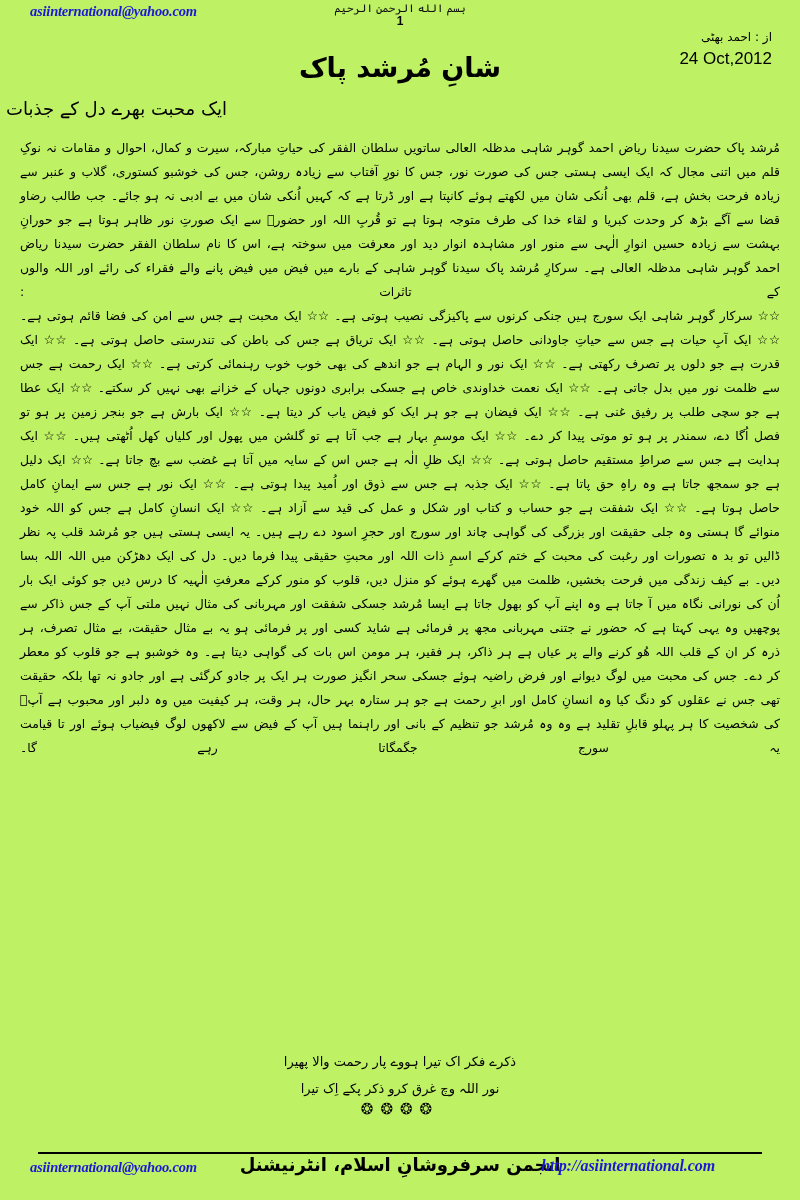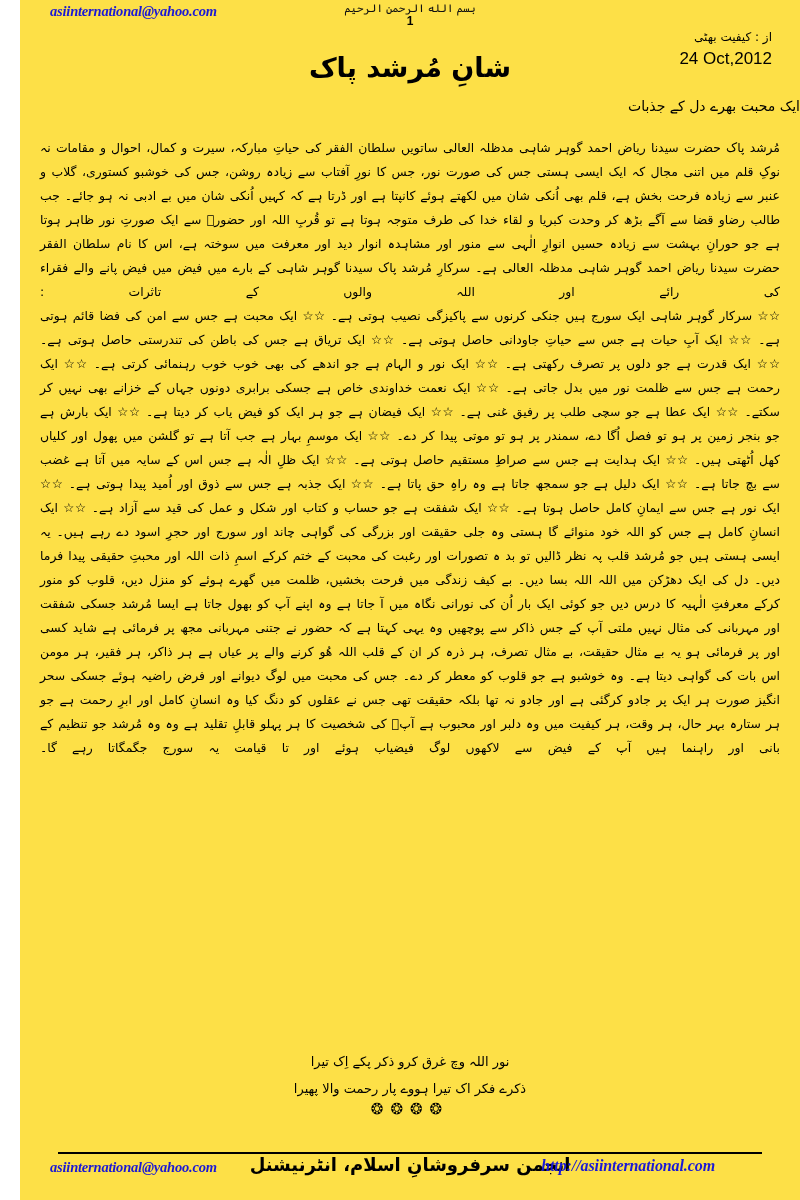--- a/index.html
+++ b/index.html
@@ -14,22 +14,21 @@
     position: relative;
     overflow: hidden;
     font-family: "Liberation Serif", "DejaVu Serif", serif;
     color: #000000;
   }
 
   
   .page {
     position: absolute;
     inset: 0;
-    background: #fde047;
-    margin-left: 20px;
+    background: #bef264;
   }
 
   
   .hdr {
     position: absolute;
     top: 0; left: 0; right: 0;
     height: 132px;
   }
   .hdr-email {
     position: absolute;
@@ -90,25 +89,25 @@
     top: 52px;
     text-align: center;
     font-family: "DejaVu Sans", sans-serif;
     font-weight: bold;
     font-size: 27px;
     line-height: 1.15;
     color: #000;
   }
   .hdr-subtitle {
     position: absolute;
-    left: 0; right: 0;
+    left: 6px; right: 0;
     top: 98px;
-    text-align: right;
-    font-family: "DejaVu Sans", sans-serif;
-    font-size: 14px;
+    text-align: left;
+    font-family: "DejaVu Sans", sans-serif;
+    font-size: 18px;
     color: #000;
   }
 
   
   .body-wrap {
     position: absolute;
     top: 136px;
     left: 20px;
     right: 20px;
     height: 900px;
@@ -221,37 +220,37 @@
 
 <div class="page">
 
   <div class="hdr">
     <div class="hdr-email">asiinternational@yahoo.com</div>
 
     <div class="hdr-bismillah">بسم الله الرحمن الرحيم</div>
 
     <div class="hdr-pageno">1</div>
 
-    <div class="hdr-author">از : کیفیت بھٹی</div>
+    <div class="hdr-author">از : احمد بھٹی</div>
 
     <div class="hdr-date">24 Oct,2012</div>
 
     <div class="hdr-title">شانِ مُرشد پاک</div>
 
     <div class="hdr-subtitle">ایک محبت بھرے دل کے جذبات</div>
   </div>
 
   <div class="body-wrap">
     <p class="para tight">مُرشد پاک حضرت سیدنا ریاض احمد گوہر شاہی مدظلہ العالی ساتویں سلطان الفقر کی حیاتِ مبارکہ، سیرت و کمال، احوال و مقامات نہ نوکِ قلم میں اتنی مجال کہ ایک ایسی ہستی جس کی صورت نور، جس کا نورِ آفتاب سے زیادہ روشن، جس کی خوشبو کستوری، گلاب و عنبر سے زیادہ فرحت بخش ہے، قلم بھی اُنکی شان میں لکھتے ہوئے کانپتا ہے اور ڈرتا ہے کہ کہیں اُنکی شان میں بے ادبی نہ ہو جائے۔ جب طالب رضاو قضا سے آگے بڑھ کر وحدت کبریا و لقاء خدا کی طرف متوجہ ہوتا ہے تو قُربِ اللہ اور حضورؐ سے ایک صورتِ نور ظاہر ہوتا ہے جو حورانِ بہشت سے زیادہ حسیں انوارِ الٰہی سے منور اور مشاہدہ انوار دید اور معرفت میں سوختہ ہے، اس کا نام سلطان الفقر حضرت سیدنا ریاض احمد گوہر شاہی مدظلہ العالی ہے۔ سرکارِ مُرشد پاک سیدنا گوہر شاہی کے بارے میں فیض میں فیض پانے والے فقراء کی رائے اور اللہ والوں کے تاثرات :</p>
     <p class="para tight para-last">☆☆  سرکار گوہر شاہی ایک سورج ہیں جنکی کرنوں سے پاکیزگی نصیب ہوتی ہے۔ ☆☆  ایک محبت ہے جس سے امن کی فضا قائم ہوتی ہے۔ ☆☆  ایک آبِ حیات ہے جس سے حیاتِ جاودانی حاصل ہوتی ہے۔ ☆☆  ایک تریاق ہے جس کی باطن کی تندرستی حاصل ہوتی ہے۔ ☆☆  ایک قدرت ہے جو دلوں پر تصرف رکھتی ہے۔ ☆☆  ایک نور و الہام ہے جو اندھے کی بھی خوب خوب رہنمائی کرتی ہے۔ ☆☆  ایک رحمت ہے جس سے ظلمت نور میں بدل جاتی ہے۔ ☆☆  ایک نعمت خداوندی خاص ہے جسکی برابری دونوں جہاں کے خزانے بھی نہیں کر سکتے۔ ☆☆  ایک عطا ہے جو سچی طلب پر رفیق غنی ہے۔ ☆☆  ایک فیضان ہے جو ہر ایک کو فیض یاب کر دیتا ہے۔ ☆☆  ایک بارش ہے جو بنجر زمین پر ہو تو فصل اُگا دے، سمندر پر ہو تو موتی پیدا کر دے۔ ☆☆  ایک موسمِ بہار ہے جب آتا ہے تو گلشن میں پھول اور کلیاں کھل اُٹھتی ہیں۔ ☆☆  ایک ہدایت ہے جس سے صراطِ مستقیم حاصل ہوتی ہے۔ ☆☆  ایک ظلِ الٰہ ہے جس اس کے سایہ میں آتا ہے غضب سے بچ جاتا ہے۔ ☆☆  ایک دلیل ہے جو سمجھ جاتا ہے وہ راہِ حق پاتا ہے۔ ☆☆  ایک جذبہ ہے جس سے ذوق اور اُمید پیدا ہوتی ہے۔ ☆☆  ایک نور ہے جس سے ایمانِ کامل حاصل ہوتا ہے۔ ☆☆  ایک شفقت ہے جو حساب و کتاب اور شکل و عمل کی قید سے آزاد ہے۔ ☆☆  ایک انسانِ کامل ہے جس کو اللہ خود منوائے گا ہستی وہ جلی حقیقت اور بزرگی کی گواہی چاند اور سورج اور حجرِ اسود دے رہے ہیں۔ یہ ایسی ہستی ہیں جو مُرشد قلب پہ نظر ڈالیں تو بد ہ تصورات اور رغبت کی محبت کے ختم کرکے اسمِ ذات اللہ اور محبتِ حقیقی پیدا فرما دیں۔ دل کی ایک دھڑکن میں اللہ اللہ بسا دیں۔ بے کیف زندگی میں فرحت بخشیں، ظلمت میں گھرے ہوئے کو منزل دیں، قلوب کو منور کرکے معرفتِ الٰہیہ کا درس دیں جو کوئی ایک بار اُن کی نورانی نگاہ میں آ جاتا ہے وہ اپنے آپ کو بھول جاتا ہے ایسا مُرشد جسکی شفقت اور مہربانی کی مثال نہیں ملتی آپ کے جس ذاکر سے پوچھیں وہ یہی کہتا ہے کہ حضور نے جتنی مہربانی مجھ پر فرمائی ہے شاید کسی اور پر فرمائی ہو یہ بے مثال حقیقت، بے مثال تصرف، ہر ذرہ کر ان کے قلب اللہ ھُو کرنے والے پر عیاں ہے ہر ذاکر، ہر فقیر، ہر مومن اس بات کی گواہی دیتا ہے۔ وہ خوشبو ہے جو قلوب کو معطر کر دے۔ جس کی محبت میں لوگ دیوانے اور فرض راضیہ ہوئے جسکی سحر انگیز صورت ہر ایک پر جادو کرگئی ہے اور جادو نہ تھا بلکہ حقیقت تھی جس نے عقلوں کو دنگ کیا وہ انسانِ کامل اور ابرِ رحمت ہے جو ہر ستارہ بہر حال، ہر وقت، ہر کیفیت میں وہ دلبر اور محبوب ہے آپؐ کی شخصیت کا ہر پہلو قابلِ تقلید ہے وہ وہ مُرشد جو تنظیم کے بانی اور راہنما ہیں آپ کے فیض سے لاکھوں لوگ فیضیاب ہوئے اور تا قیامت یہ سورج جگمگاتا رہے گا۔</p>
   </div>
 
   <div class="poetry">
+    <div class="poetry-line">ذکرے فکر اک تیرا ہووے پار رحمت والا پھیرا</div>
     <div class="poetry-line">نور اللہ وچ غرق کرو ذکر پکے اِک تیرا</div>
-    <div class="poetry-line">ذکرے فکر اک تیرا ہووے پار رحمت والا پھیرا</div>
   </div>
 
   <div class="ornaments" id="ornament-row">❂❂❂❂</div>
 
   <div class="org">انجمن سرفروشانِ اسلام، انٹرنیشنل</div>
 
   <div class="footer">
     <div class="footer-rule"></div>
     <div class="footer-email">asiinternational@yahoo.com</div>
     <div class="footer-url">http://asiinternational.com</div>

